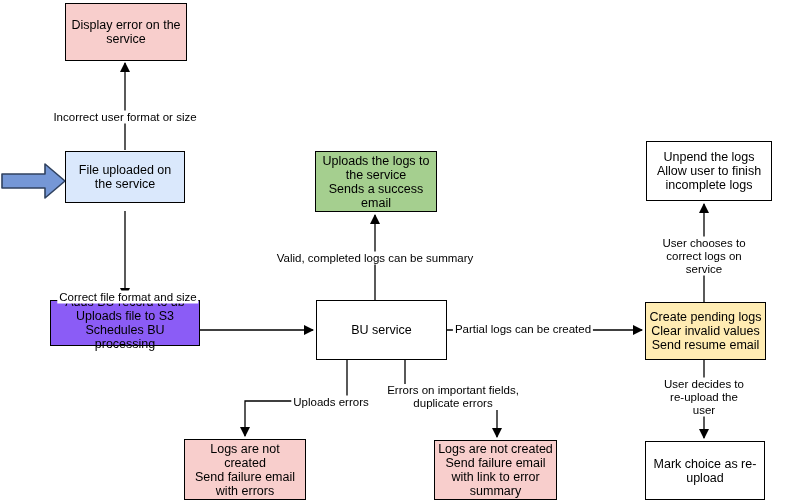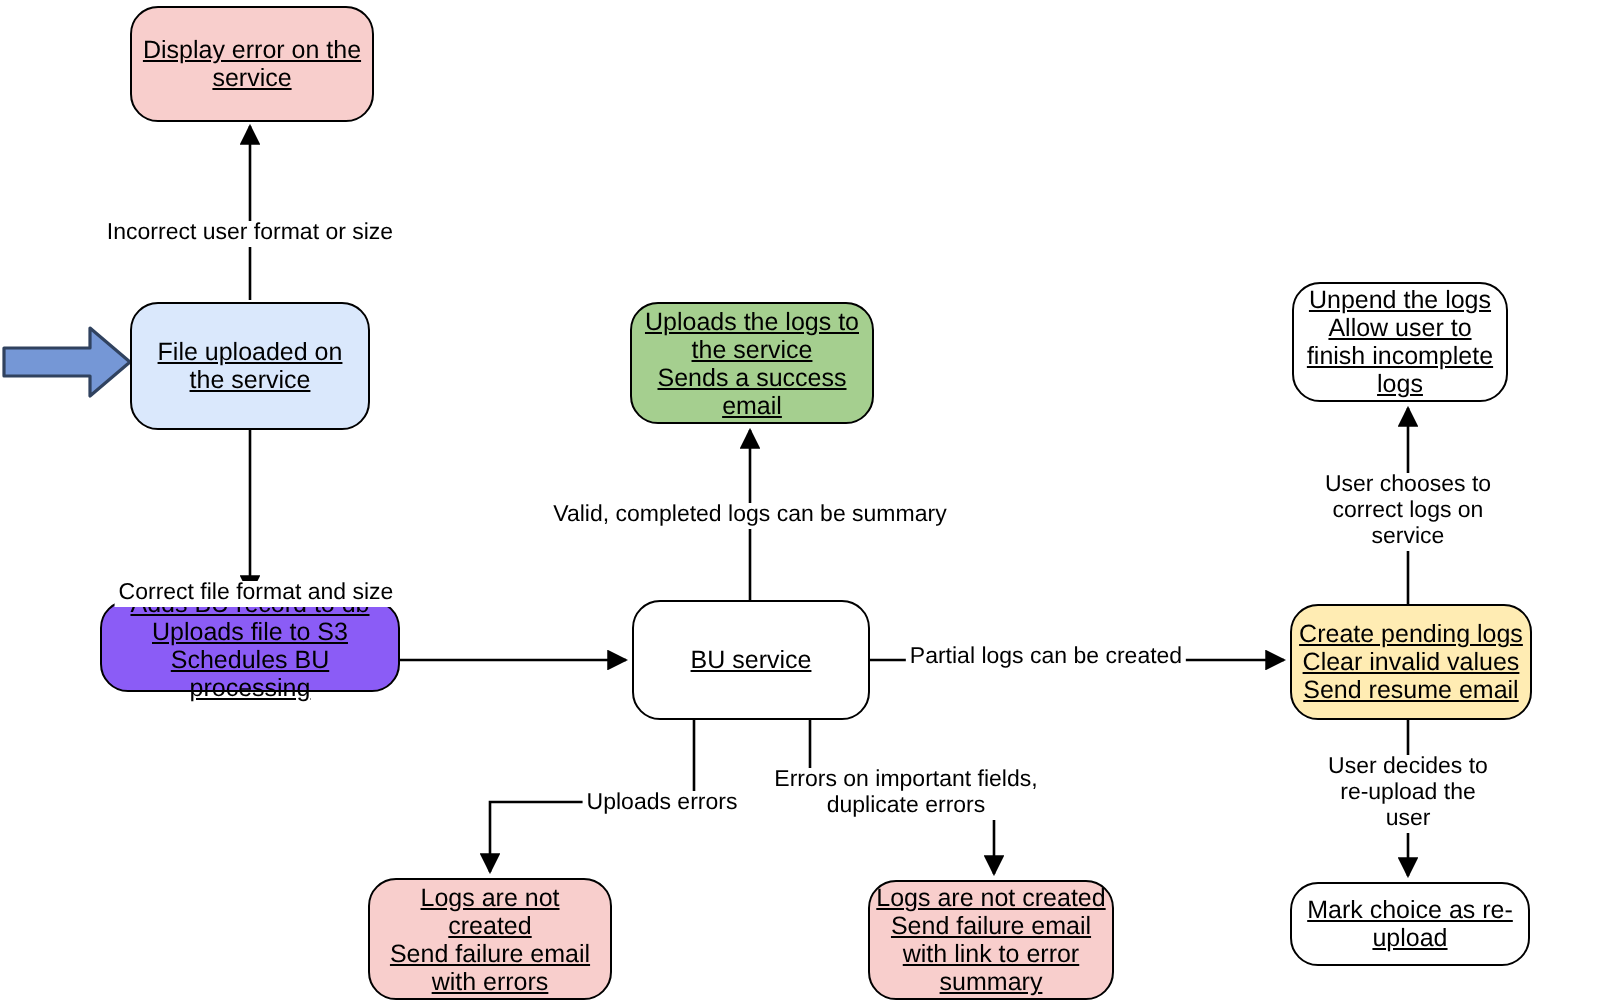--- a/index.html
+++ b/index.html
@@ -17,30 +17,29 @@
   }
   #edges-svg {
     position: absolute;
     left: 0; top: 0;
     width: 801px; height: 501px;
   }
   .node {
     position: absolute;
     box-sizing: border-box;
     border: 1px solid #000000;
-    border-radius: 14px;
+    border-radius: 0;
     display: flex;
     align-items: center;
     justify-content: center;
     text-align: center;
     padding: 12px 3px;
     font-size: 12.5px;
     line-height: 14px;
     color: #000000;
-    text-decoration: underline;
   }
   .node span {
     white-space: pre-line;
   }
   .edge-label {
     position: absolute;
     transform: translate(-50%, -50%);
     background: #ffffff;
     padding: 0 2px;
     font-size: 11.5px;
@@ -75,45 +74,45 @@
         <polyline class="edge" points="405,360 405,399 497,399 497,437" marker-end="url(#arrowhead)" stroke="#000000"></polyline>
         <polyline class="edge" points="704,302 704,204" marker-end="url(#arrowhead)" stroke="#000000"></polyline>
         <polyline class="edge" points="704,360 704,438" marker-end="url(#arrowhead)" stroke="#000000"></polyline>
       </g>
     <polygon id="entry-arrow" points="2,174 45,174 45,164 65,181 45,198 45,188 2,188" fill="#7597d6" stroke="#30425f" stroke-width="1.6" stroke-linejoin="round"></polygon>
   </svg>
   <div id="nodes-layer">
       <div class="node" style="left: 65px; top: 3px; width: 122px; height: 58px; background: rgb(248, 206, 204); border-color: rgb(0, 0, 0);">
         <span>Display error on the service</span>
       </div>
-      <div class="node" style="left: 65px; top: 151px; width: 120px; height: 64px; background: rgb(218, 232, 252); border-color: rgb(0, 0, 0);">
+      <div class="node" style="left: 65px; top: 151px; width: 120px; height: 52px; background: rgb(218, 232, 252); border-color: rgb(0, 0, 0);">
         <span>File uploaded on the service</span>
       </div>
       <div class="node" style="left: 50px; top: 300px; width: 150px; height: 46px; background: #8b5cf6; border-color: rgb(0, 0, 0);">
         <span>Adds BU record to db
 Uploads file to S3
 Schedules BU processing</span>
       </div>
       <div class="node" style="left: 315px; top: 151px; width: 122px; height: 61px; background: rgb(165, 207, 143); border-color: rgb(0, 0, 0);">
         <span>Uploads the logs to the service
 Sends a success email</span>
       </div>
-      <div class="node" style="left: 316px; top: 300px; width: 119px; height: 60px; background: rgb(255, 255, 255); border-color: rgb(0, 0, 0);">
+      <div class="node" style="left: 316px; top: 300px; width: 131px; height: 60px; background: rgb(255, 255, 255); border-color: rgb(0, 0, 0);">
         <span>BU service</span>
       </div>
-      <div class="node" style="left: 646px; top: 141px; width: 108px; height: 60px; background: rgb(255, 255, 255); border-color: rgb(0, 0, 0);">
+      <div class="node" style="left: 646px; top: 141px; width: 126px; height: 60px; background: rgb(255, 255, 255); border-color: rgb(0, 0, 0);">
         <span>Unpend the logs
 Allow user to finish incomplete logs</span>
       </div>
       <div class="node" style="left: 645px; top: 302px; width: 121px; height: 58px; background: rgb(255, 236, 179); border-color: rgb(0, 0, 0); justify-content: center;">
         <span>Create pending logs
 Clear invalid values
 Send resume email</span>
       </div>
-      <div class="node" style="left: 645px; top: 441px; width: 120px; height: 42px; background: rgb(255, 255, 255); border-color: rgb(0, 0, 0);">
+      <div class="node" style="left: 645px; top: 441px; width: 120px; height: 59px; background: rgb(255, 255, 255); border-color: rgb(0, 0, 0);">
         <span>Mark choice as re-upload</span>
       </div>
       <div class="node" style="left: 184px; top: 439px; width: 122px; height: 61px; background: rgb(248, 206, 204); border-color: rgb(0, 0, 0);">
         <span>Logs are not created
 Send failure email with errors</span>
       </div>
       <div class="node" style="left: 434px; top: 440px; width: 123px; height: 60px; background: rgb(248, 206, 204); border-color: rgb(0, 0, 0);">
         <span>Logs are not created
 Send failure email with link to error summary</span>
       </div>

